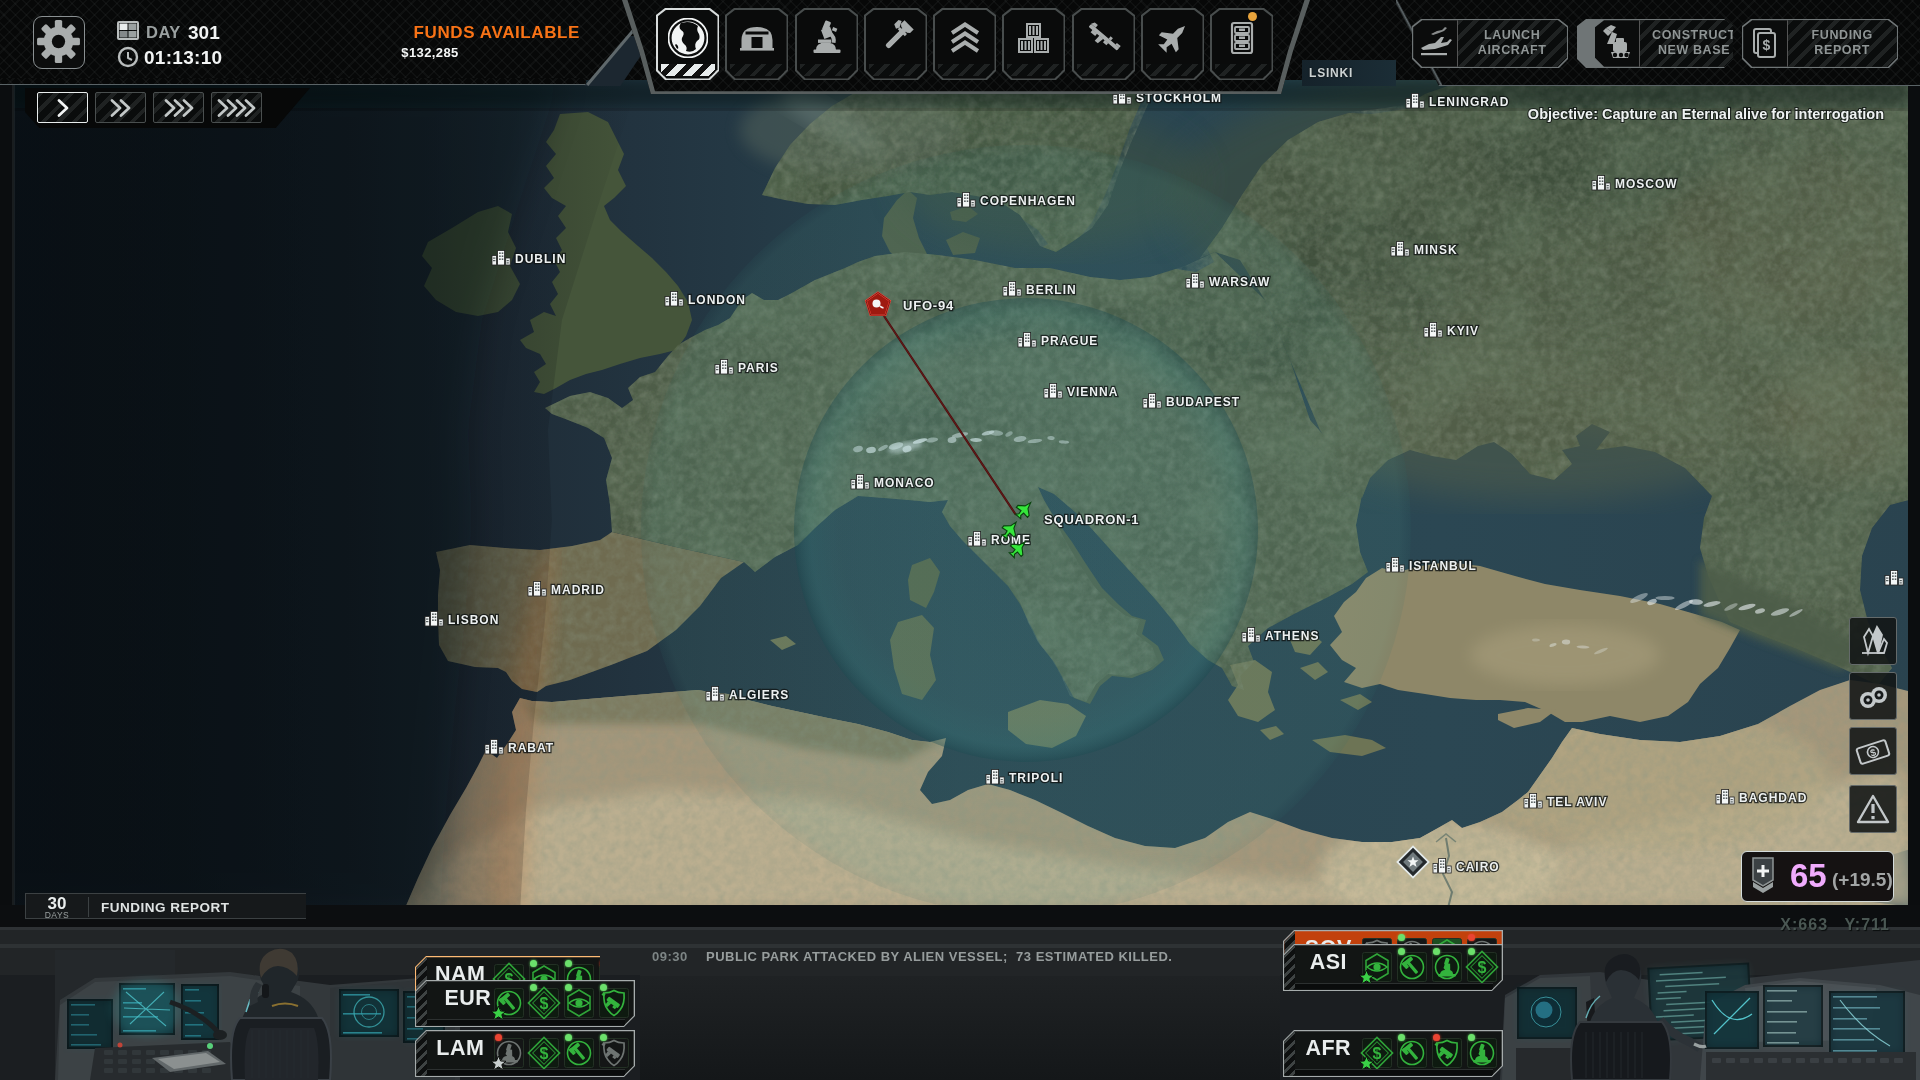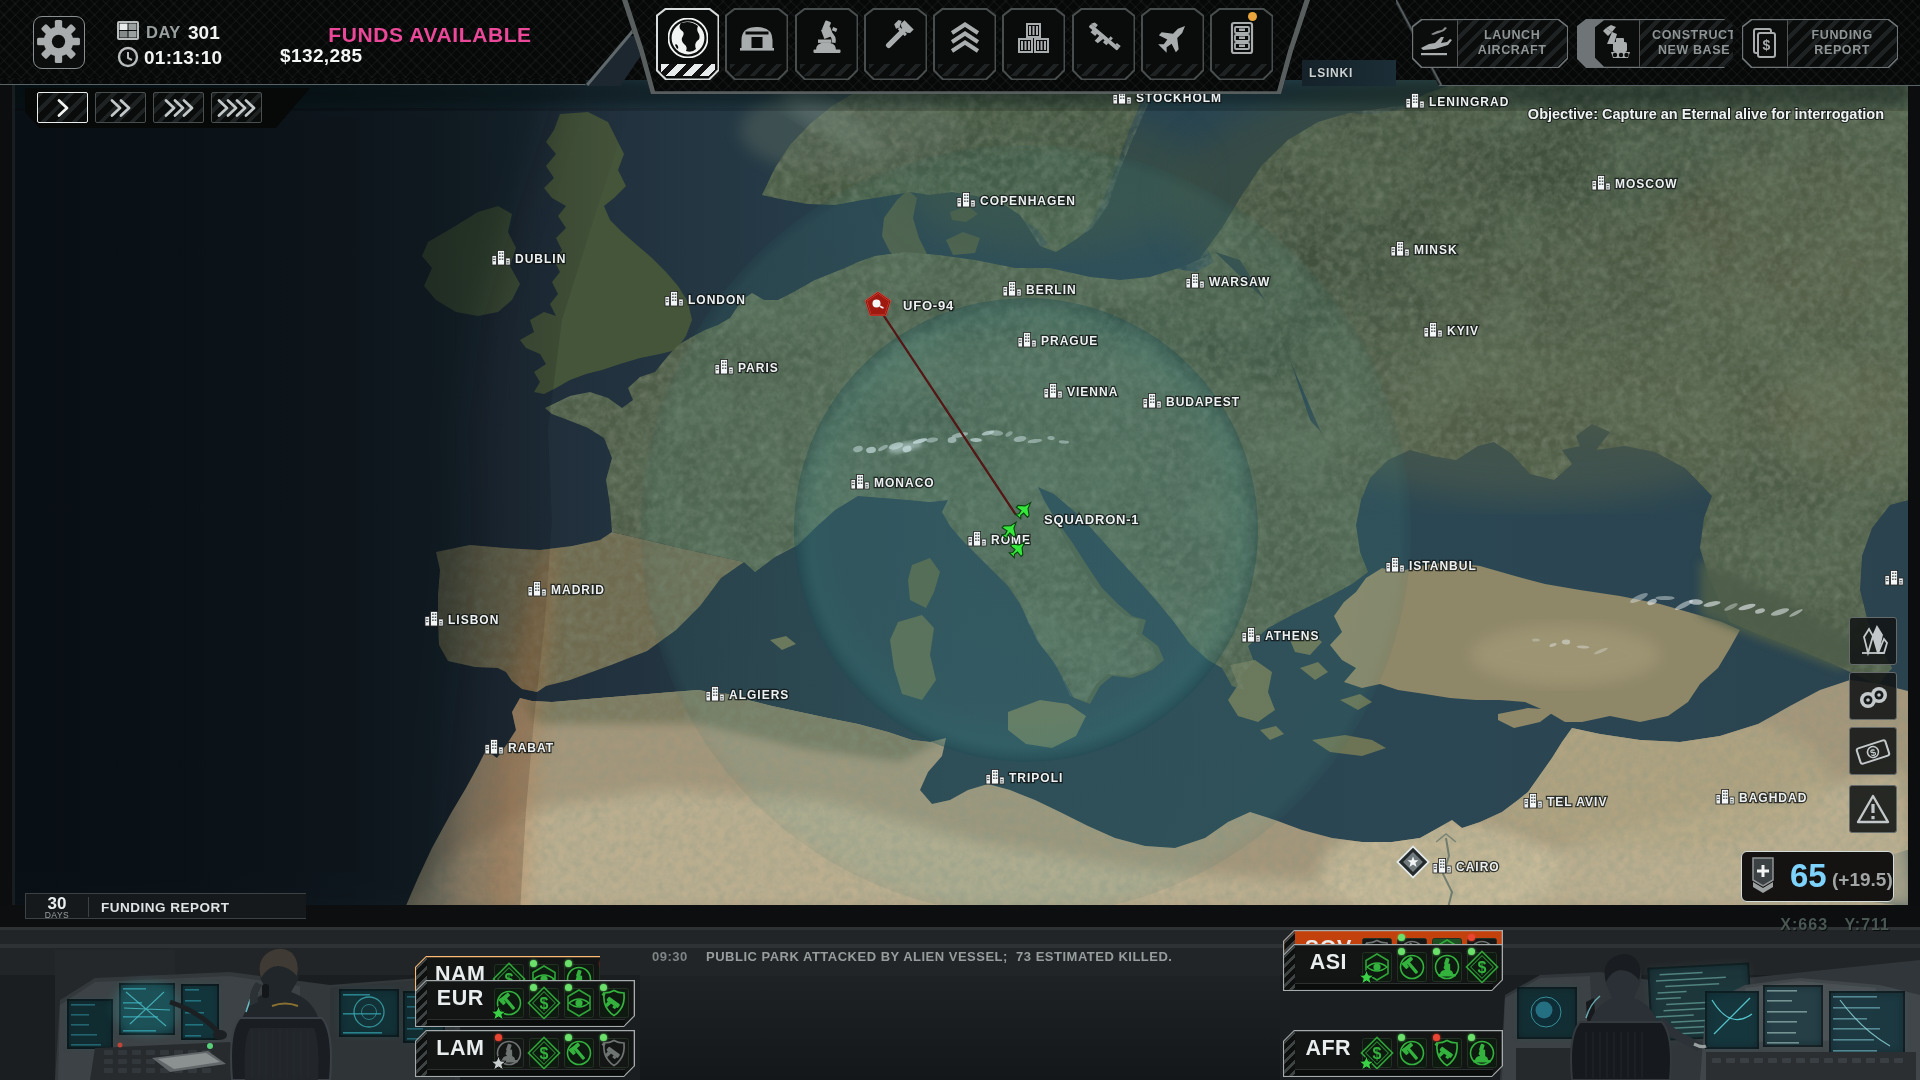--- a/index.html
+++ b/index.html
@@ -552,22 +552,22 @@
         <rect x="12.5" y="3.5" width="8" height="6.5" fill="#9aa0a0"></rect>
 <rect x="3.5" y="11" width="8" height="6.5" fill="#84898a"></rect>
         <rect x="12.5" y="11" width="8" height="6.5" fill="#9aa0a0"></rect>
 <circle cx="12" cy="37" r="9" fill="none" stroke="#b9bdbd" stroke-width="2.4"></circle>
         <path d="M12,32 L12,38 L16,40" stroke="#b9bdbd" stroke-width="2" fill="none"></path>
       </g>
 <text x="30" y="18" font-size="16.5" font-weight="bold" fill="#9aa0a0" letter-spacing="0.5" font-family="Liberation Sans">DAY</text>
 <text x="72" y="18.5" font-size="19" font-weight="bold" fill="#f2f4f4" font-family="Liberation Sans">301</text>
 <text x="28" y="44" font-size="19" font-weight="bold" fill="#f2f4f4" letter-spacing="0.3" font-family="Liberation Sans">01:13:10</text>
 </svg>
-    <div class="abs" style="left:280px;top:23px;width:300px;text-align:center;font-size:21px;font-weight:bold;color:#ec4899;letter-spacing:0.6px">FUNDS AVAILABLE</div>
-    <div class="abs" style="left:280px;top:45px;width:300px;font-size:19px;font-weight:bold;color:#f4f6f6;letter-spacing:0.4px">$132,285</div>
+    <div class="abs" style="left:280px;top:23px;width:300px;text-align:right;font-size:17px;font-weight:bold;color:#f97316;letter-spacing:0.6px">FUNDS AVAILABLE</div>
+    <div class="abs" style="left:280px;top:45px;width:300px;text-align:center;font-size:13px;font-weight:bold;color:#f4f6f6;letter-spacing:0.4px">$132,285</div>
     <div class="abs" style="left:25px;top:88px;width:285px;height:40px;background:#070808;clip-path:polygon(0 0,100% 0,88% 100%,5% 100%,0 60%)"></div>
     <div class="abs bhatch" style="left:37px;top:92px;width:51px;height:31px;border:1.5px solid #e8ecec;border-radius:2px;display:flex;align-items:center;justify-content:center">
       <svg width="12" height="18" viewBox="0 0 12 18">
         <path d="M2,1.5 L10,9 L2,16.5" stroke="#f2f4f4" stroke-width="2.7" fill="none" stroke-linecap="round" stroke-linejoin="round"></path>
       </svg>
     </div>
     <div class="abs bhatch" style="left:95px;top:92px;width:51px;height:31px;border:1px solid #4a4f4f;border-radius:2px;display:flex;align-items:center;justify-content:center">
       <svg width="21" height="18" viewBox="0 0 21 18">
         <path d="M2,1.5 L10,9 L2,16.5" stroke="#c3c8c8" stroke-width="2.7" fill="none" stroke-linecap="round" stroke-linejoin="round"></path>
         <path d="M11,1.5 L19,9 L11,16.5" stroke="#c3c8c8" stroke-width="2.7" fill="none" stroke-linecap="round" stroke-linejoin="round"></path>
@@ -764,21 +764,21 @@
     </div>
     <div class="abs" style="left:652px;top:949px;font-size:13px;font-weight:bold;color:#7d8585;letter-spacing:0.5px">09:30</div>
     <div class="abs" style="left:706px;top:949px;font-size:13px;font-weight:bold;color:#979d9d;letter-spacing:0.5px">PUBLIC PARK ATTACKED BY ALIEN VESSEL;&nbsp; 73 ESTIMATED KILLED.</div>
     <div class="abs" style="left:1740px;top:916px;width:150px;text-align:right;font-size:16px;font-weight:bold;color:#4a5753;letter-spacing:1px;text-shadow:1px 1px 1px #0a0d0d">X:663&nbsp;&nbsp;&nbsp;Y:711</div>
     <div class="abs" style="left:1741px;top:851px;width:153px;height:51px;background:#151212;border:1.5px solid #d4dcdc;border-radius:6px">
 <svg width="26" height="40" viewBox="0 0 26 40" style="position:absolute;left:8px;top:4px">
 <path d="M3,2 L23,2 L23,24 L13,30 L3,24 Z" fill="#3c4144" stroke="#8f9595" stroke-width="1.5"></path>
 <path d="M3,26 L13,32 L23,26 L23,31 L13,37 L3,31 Z" fill="#9aa0a0"></path>
 <path d="M13,9 L13,21 M7,15 L19,15" stroke="#f2f4f4" stroke-width="3"></path>
       </svg>
-<span style="position:absolute;left:48px;top:5px;font-size:33px;font-weight:bold;color:#7dd3fc">65</span>
+<span style="position:absolute;left:48px;top:5px;font-size:33px;font-weight:bold;color:#f0abfc">65</span>
 <span style="position:absolute;left:90px;top:17px;font-size:19px;font-weight:bold;color:#a2a5a5">(+19.5)</span>
     </div>
     <div class="abs" style="left:1849px;top:617px;width:48px;height:48px;background:rgba(18,22,22,0.88);border:1px solid #646a6a;border-radius:3px">
       <svg width="38" height="36" viewBox="0 0 38 36" style="position:absolute;left:4px;top:5px">
         <g fill="none" stroke="#c3c8ca" stroke-width="1.8">
           <path d="M14,30 L10,14 L15,6 L19,13 Z"></path>
           <path d="M19,13 L23,4 L28,12 L24,30 Z" fill="#c3c8ca"></path>
           <path d="M24,30 L30,16 L33,20 L30,30 Z"></path>
           <path d="M8,30 L30,30"></path>
         </g>
@@ -861,21 +861,21 @@
             </g>
           </svg>
           <div class="abs" style="left:1px;top:-4px;width:7px;height:7px;border-radius:50%;background:#ea4432;box-shadow:0 0 2.5px #ea4432"></div>
         </div>
         <div class="abs" style="left:11px;bottom:0;width:198px;height:7px;background:#0a0c0c;border-top:1px solid #2c3030"></div>
       </div>
     </div>
     <div class="abs" style="left:415px;top:980px;width:220px;height:47px;clip-path:polygon(11px 0,100% 0,100% calc(100% - 11px),calc(100% - 11px) 100%,0 100%,0 11px);background:#a6acac">
       <div class="abs" style="left:1.3px;top:1.3px;width:217.4px;height:44.4px;clip-path:polygon(10px 0,100% 0,100% calc(100% - 10px),calc(100% - 10px) 100%,0 100%,0 10px);background:#121514">
         <div class="abs" style="left:0;top:0;width:11px;height:100%;background:repeating-linear-gradient(135deg,#3e4343 0 2.5px,#0e1010 2.5px 7px)"></div>
-        <div class="abs" style="left:13px;top:5px;width:62px;text-align:center;font-size:21.5px;font-weight:bold;color:#e9eded;letter-spacing:0.5px">EUR</div>
+        <div class="abs" style="left:13px;top:5px;width:62px;text-align:right;font-size:21.5px;font-weight:bold;color:#e9eded;letter-spacing:0.5px">EUR</div>
         <div class="abs" style="width:30px;height:30px;left:78px;top:7px">
           <svg width="30" height="30" viewBox="0 0 30 30" style="position:absolute;left:0;top:0;overflow:visible">
             <rect x="0.5" y="0.5" width="29" height="29" rx="2" fill="#0e1a10" stroke="#233024" stroke-width="1"></rect>
             <circle cx="15" cy="15" r="11.5" fill="none" stroke="#33b33d" stroke-width="1.6"></circle>
             <g fill="#33b33d" transform="rotate(-40 15 15)">
               <rect x="13.4" y="8" width="3.2" height="15" rx="1"></rect>
               <rect x="9" y="6" width="12" height="4" rx="1"></rect>
               <rect x="9" y="6" width="4" height="7" rx="1"></rect>
             </g>
           </svg>

